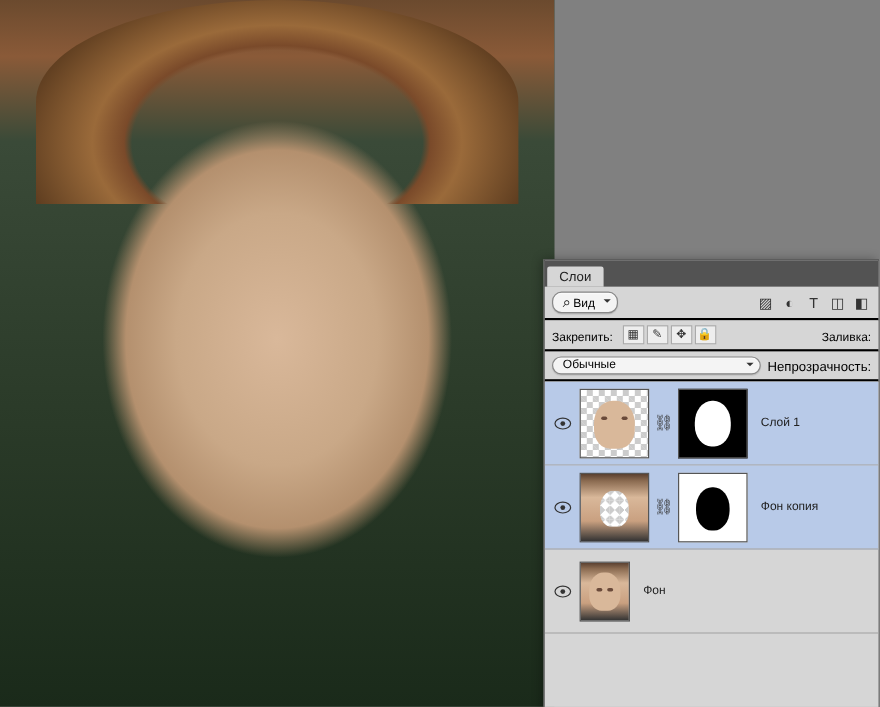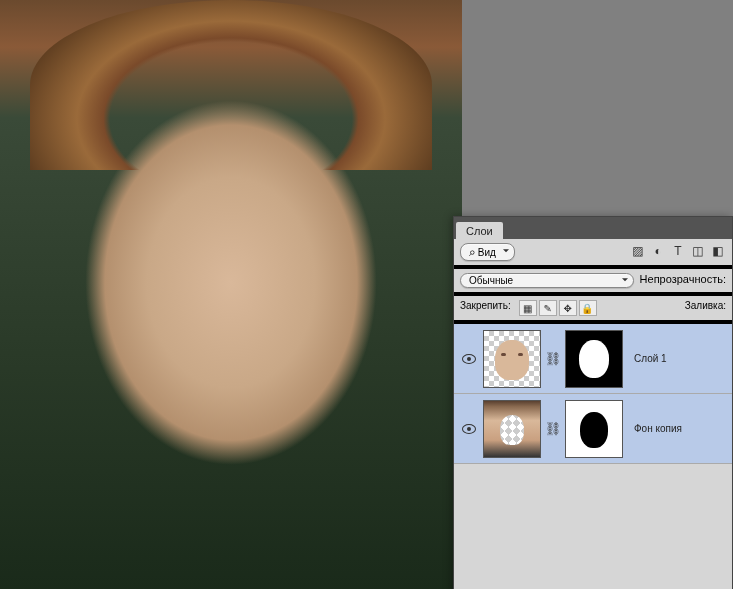--- a/index.html
+++ b/index.html
@@ -55,24 +55,24 @@
     background: #d6d6d6;
     padding: 3px 10px 2px;
     font-size: 11px;
     color: #222;
     border-radius: 2px 2px 0 0;
     margin-left: 2px;
     cursor: pointer;
   }
   .toolbar-row {
     background: #d6d6d6;
-    border-bottom: 4px solid #000000;
+    border-bottom: 2px solid #000000;
     padding: 4px 6px;
     display: flex;
-    align-items: flex-start;
+    align-items: flex-end;
     gap: 6px;
     font-size: 11px;
   }
   .dropdown {
     background: #f4f4f4;
     border: 1px solid #888;
     border-radius: 8px;
     padding: 1px 18px 1px 8px;
     font-size: 10px;
     position: relative;
@@ -202,36 +202,36 @@
     </div>
     <div class="filter-icons">
       <span class="icon-btn">▨</span>
       <span class="icon-btn">◐</span>
       <span class="icon-btn">T</span>
       <span class="icon-btn">◫</span>
       <span class="icon-btn">◧</span>
     </div>
   </div>
 
-  <div class="toolbar-row blend-row">
-    <div class="dropdown">Обычные</div>
-    <span>Непрозрачность:</span>
-  </div>
-
   <div class="toolbar-row lock-row">
     <span>Закрепить:</span>
     <span class="lock-icons">
       <span class="icon-btn">▦</span>
       <span class="icon-btn">✎</span>
       <span class="icon-btn">✥</span>
       <span class="icon-btn">🔒</span>
     </span>
     <span class="fill-label">Заливка:</span>
   </div>
 
+  <div class="toolbar-row blend-row">
+    <div class="dropdown">Обычные</div>
+    <span>Непрозрачность:</span>
+  </div>
+
   <div class="layers-list">
 
     <div class="layer-row selected">
       <div class="vis-col">
           <div class="eye-icon"></div>
         </div>
       <div class="thumb checker">
           <div class="face-thumb"></div>
         </div>
       <div class="link-icon">⛓</div>
@@ -248,15 +248,24 @@
       <div class="thumb photo-thumb">
           <div class="photo-cut"></div>
         </div>
       <div class="link-icon">⛓</div>
       <div class="thumb mask-white">
           <div class="blob-black"></div>
         </div>
       <span class="layer-name">Фон копия</span>
     </div>
 
+    <div class="layer-row">
+      <div class="vis-col">
+          <div class="eye-icon"></div>
+        </div>
+      <div class="thumb small photo-thumb">
+          <div class="face-thumb" style="width:26px;height:32px;"></div>
+        </div>
+      <span class="layer-name">Фон</span>
+    </div>
 
   </div>
 </div>
 
 </body></html>

